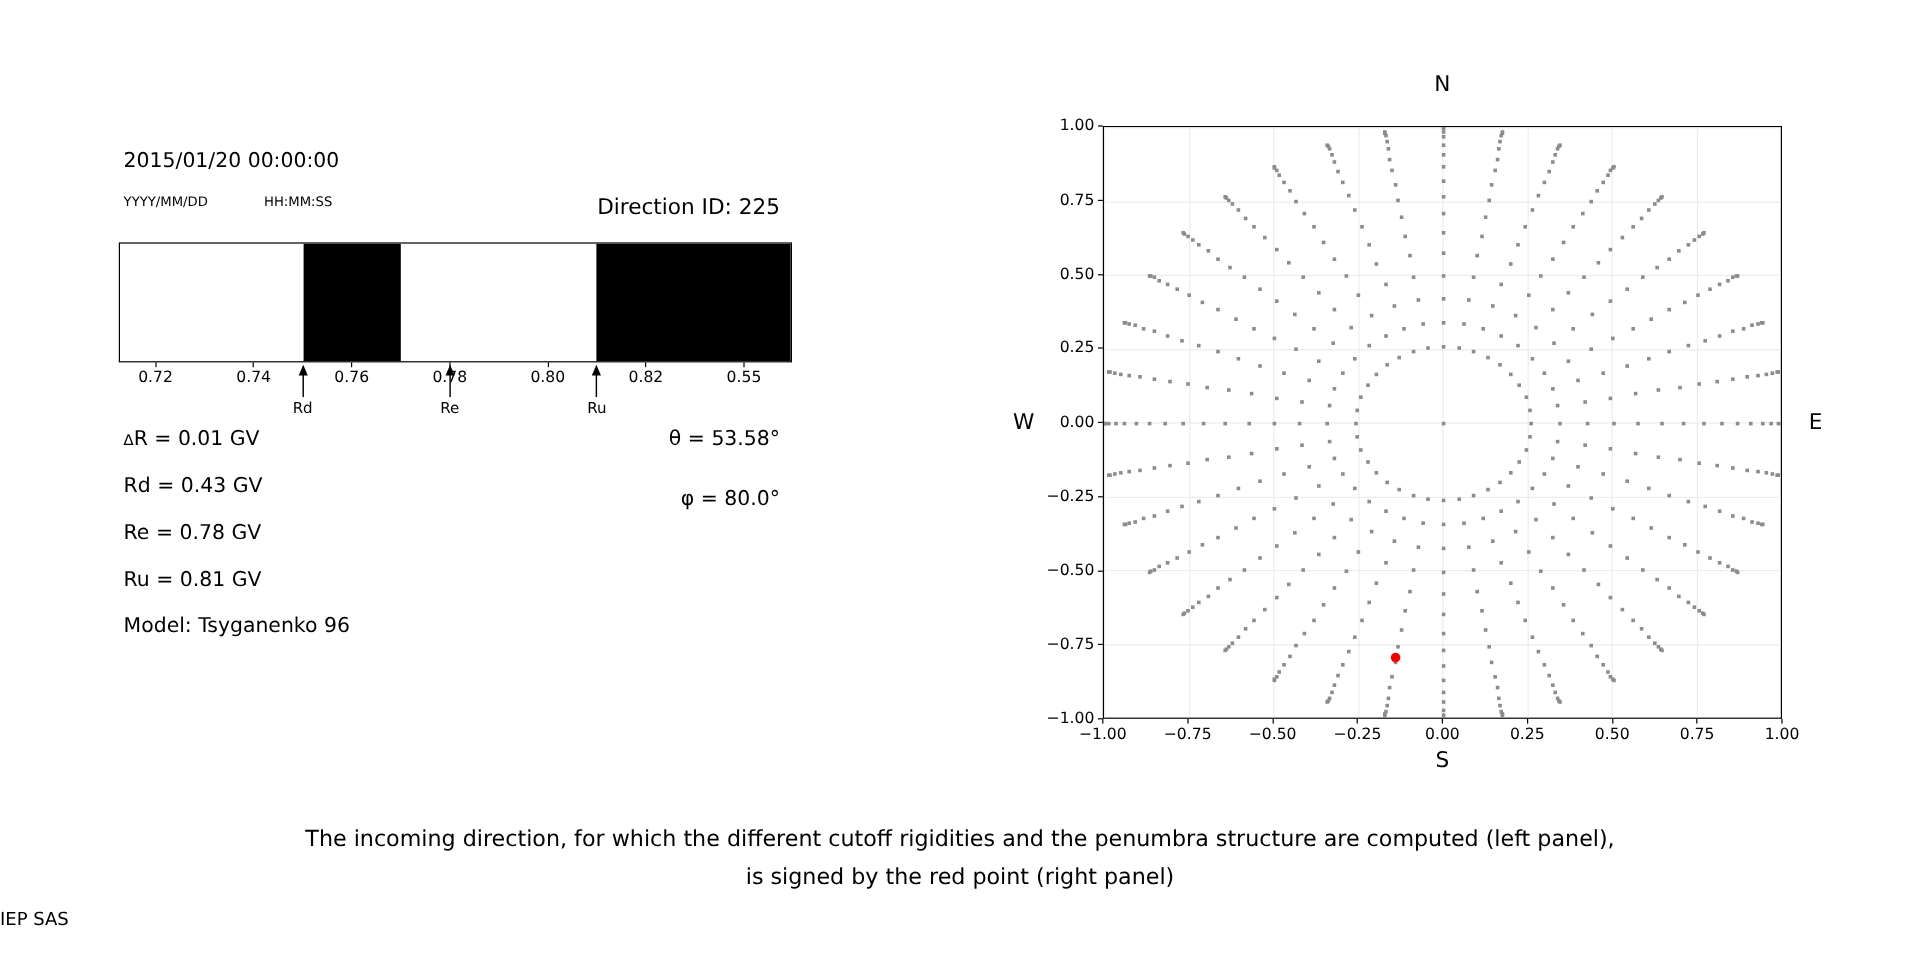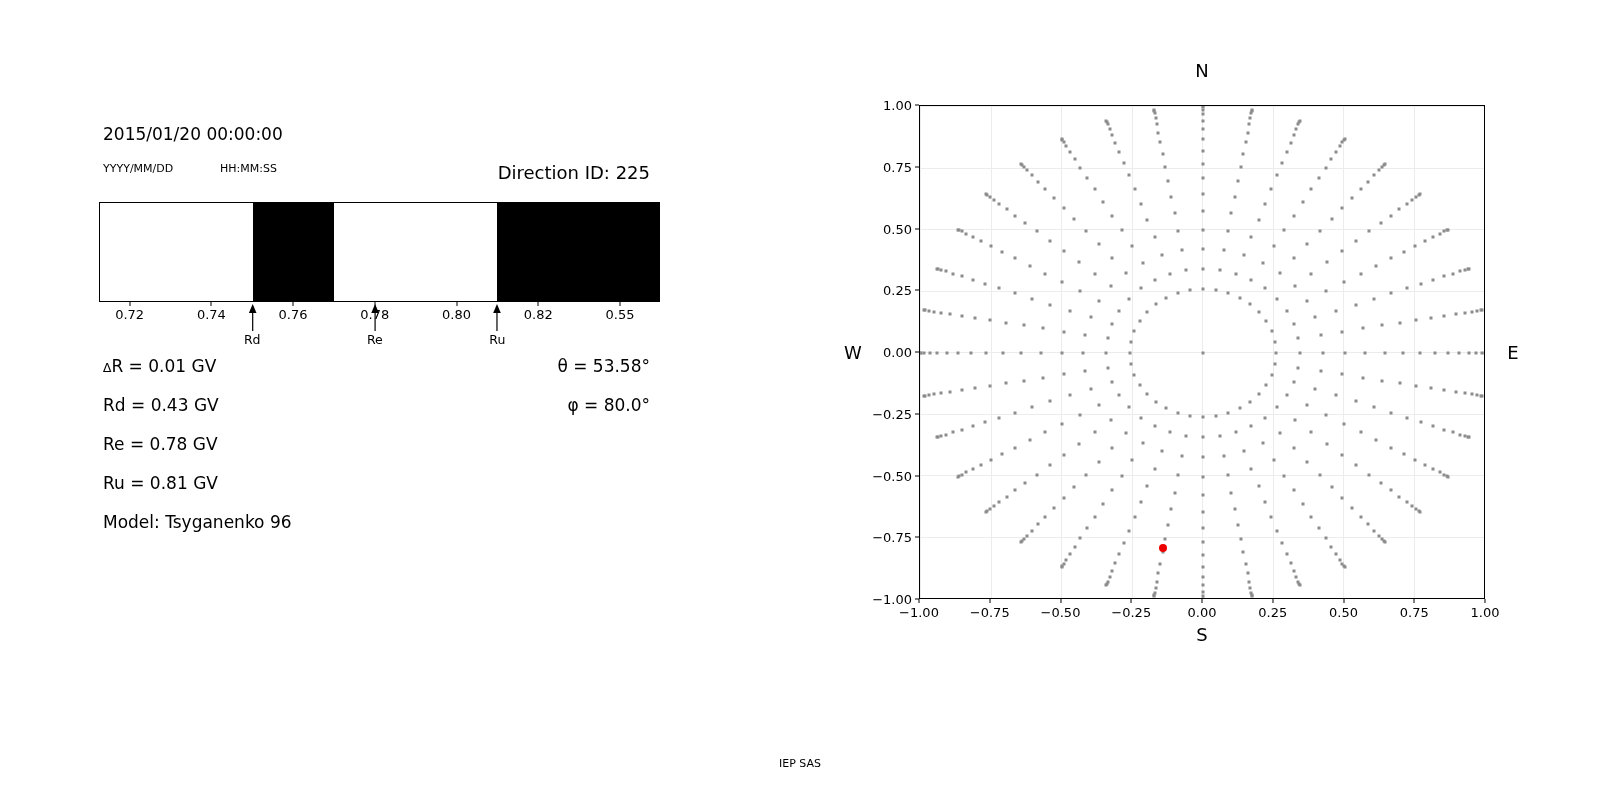--- a/index.html
+++ b/index.html
@@ -28,21 +28,21 @@
   .dot{position:absolute;width:3px;height:3px;background:#8c8c8c;transform:translate(-1.5px,-1.5px);}
   .red-dot{position:absolute;width:8px;height:8px;border-radius:50%;background:#ec0000;transform:translate(-4px,-4px);}
   .dxtick{position:absolute;top:100%;width:1px;height:4px;background:#000;transform:translateX(-.5px);}
   .dxlabel{position:absolute;top:calc(100% + 6px);transform:translateX(-50%);font-size:13px;white-space:nowrap;}
   .dytick{position:absolute;right:100%;width:4px;height:1px;background:#000;transform:translateY(-.5px);}
   .dylabel{position:absolute;right:calc(100% + 7px);transform:translateY(-50%);font-size:13px;white-space:nowrap;}
   .compass{position:absolute;font-size:18px;transform:translate(-50%,-50%);white-space:nowrap;}
 
   
   .caption{position:absolute;left:0;right:0;top:684px;text-align:center;font-size:18.5px;line-height:32px;}
-  .credit{position:absolute;left:0;right:0;top:757px;text-align:center;font-size:11px;}
+  .credit{position:absolute;left:0;right:0;top:757px;text-align:left;font-size:15px;}
 </style>
 </head>
 <body>
 
 <div class="stage">
 
   <div class="txt fs-main" style="left:103px;top:124px;">2015/01/20 00:00:00</div>
   <div class="txt fs-small" style="left:103px;top:162px;">YYYY/MM/DD</div>
   <div class="txt fs-small" style="left:220px;top:162px;">HH:MM:SS</div>
   <div class="txt" style="right:950px;top:162px;font-size:18px;">Direction ID: 225</div>
@@ -90,21 +90,21 @@
         </div>
       </div>
   </div>
 
   <div class="txt fs-main" style="left:103px;top:356px;"><span style="font-size:12.5px;">∆</span><span>R = 0.01 GV</span></div>
   <div class="txt fs-main" style="left:103px;top:395px;">Rd = 0.43 GV</div>
   <div class="txt fs-main" style="left:103px;top:434px;">Re = 0.78 GV</div>
   <div class="txt fs-main" style="left:103px;top:473px;">Ru = 0.81 GV</div>
   <div class="txt fs-main" style="left:103px;top:512px;">Model: Tsyganenko 96</div>
   <div class="txt fs-main right-align" style="right:950px;top:356px;">θ = 53.58°</div>
-  <div class="txt fs-main right-align" style="right:950px;top:395px;">φ = 80.0°</div>
+  <div class="txt fs-main right-align" style="right:950px;top:406px;">φ = 80.0°</div>
 
   <div class="dir-plot" id="dir-frame">
     <div class="dir-area" id="dir-area">
         <div class="vgrid" style="left: 0%; background: rgb(236, 236, 236);"></div>
         <div class="vgrid" style="left: 12.5%; background: rgb(236, 236, 236);"></div>
         <div class="vgrid" style="left: 25%; background: rgb(236, 236, 236);"></div>
         <div class="vgrid" style="left: 37.5%; background: rgb(236, 236, 236);"></div>
         <div class="vgrid" style="left: 50%; background: rgb(236, 236, 236);"></div>
         <div class="vgrid" style="left: 62.5%; background: rgb(236, 236, 236);"></div>
         <div class="vgrid" style="left: 75%; background: rgb(236, 236, 236);"></div>
@@ -733,15 +733,19 @@
       <div class="dytick" style="top: 87.5%;"></div>
       <div class="dylabel" style="top: 87.5%;">−0.75</div>
       <div class="dytick" style="top: 100%;"></div>
       <div class="dylabel" style="top: 100%;">−1.00</div>
     </div>
   <div class="compass" style="left:1202px;top:70px;">N</div>
   <div class="compass" style="left:1202px;top:634px;">S</div>
   <div class="compass" style="left:853px;top:352px;">W</div>
   <div class="compass" style="left:1513px;top:352px;">E</div>
 
+  <div class="caption">
+    <div>The incoming direction, for which the different cutoff rigidities and the penumbra structure are computed (left panel),</div>
+    <div>is signed by the red point (right panel)</div>
+  </div>
   <div class="credit">IEP SAS</div>
 
 </div>
 
 </body></html>

